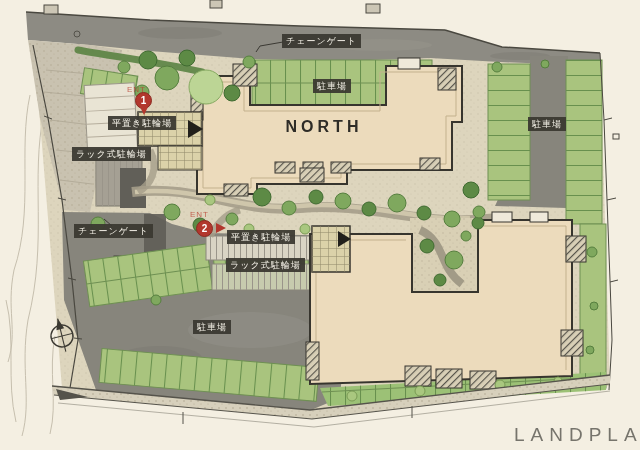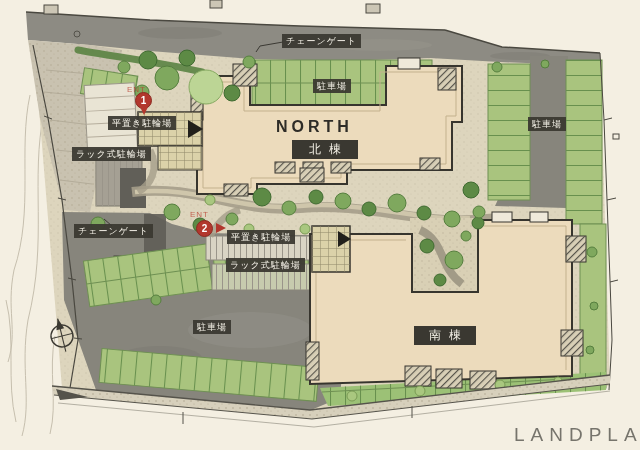--- a/index.html
+++ b/index.html
@@ -3,21 +3,21 @@
 <meta charset="utf-8">
 <style>
   html,body{margin:0;padding:0;background:#f4efe2;}
   .canvas{position:relative;width:640px;height:450px;background:#f4efe2;overflow:hidden;
           font-family:"Liberation Sans",sans-serif;}
   .canvas svg{position:absolute;left:0;top:0;}
   
   .tag{position:absolute;background:rgba(58,56,49,.94);color:#f4f1e7;font-size:9px;line-height:14px;
        padding:0 4px;letter-spacing:1px;white-space:nowrap;z-index:4;}
   .bigname{position:absolute;color:#2e2c27;font-weight:bold;font-size:16px;letter-spacing:4px;
-           text-align:left;z-index:4;}
+           text-align:center;z-index:4;}
   .boxname{position:absolute;background:#3a3831;color:#f4f1e7;font-size:12px;line-height:19px;
            letter-spacing:8px;text-align:center;padding-left:8px;z-index:4;}
   .rednote{position:absolute;color:rgba(184,60,45,.75);font-size:8px;font-weight:normal;
            letter-spacing:1px;z-index:5;}
   .marker{position:absolute;width:17px;height:17px;border-radius:50%;background:#b2372d;
           border:1px solid #8c2a21;box-sizing:border-box;color:#fff;text-align:center;
           font-weight:bold;font-size:10px;line-height:15px;z-index:6;}
   .pin::after{content:"";position:absolute;left:3.5px;top:14px;border-left:4px solid transparent;
           border-right:4px solid transparent;border-top:8px solid #b2372d;}
   .tri-right{position:absolute;width:0;height:0;border-top:5px solid transparent;
@@ -312,22 +312,20 @@
 <div class="tag" style="left:313px;top:79px">駐車場</div>
 <div class="tag" style="left:528px;top:117px">駐車場</div>
 <div class="tag" style="left:108px;top:116px">平置き駐輪場</div>
 <div class="tag" style="left:72px;top:147px">ラック式駐輪場</div>
 <div class="tag" style="left:74px;top:224px">チェーンゲート</div>
 <div class="tag" style="left:227px;top:230px">平置き駐輪場</div>
 <div class="tag" style="left:226px;top:258px">ラック式駐輪場</div>
 <div class="tag" style="left:193px;top:320px">駐車場</div>
 
 <div class="bigname" style="left:276px;top:118px;width:96px">NORTH</div>
-<div class="boxname" style="left:292px;top:140px;width:58px">北棟</div>
-<div class="boxname" style="left:414px;top:326px;width:54px">南棟</div>
 
 <div class="rednote" style="left:127px;top:85px">ENT</div>
 <div class="marker pin" style="left:135px;top:92px"><span>1</span></div>
 <div class="rednote" style="left:190px;top:210px">ENT</div>
 <div class="marker" style="left:196px;top:220px"><span>2</span></div>
 <div class="tri-right" style="left:216px;top:223px"></div>
 
 <div class="watermark" style="left:514px;top:424px">LANDPLAN</div>
 
 </div>

